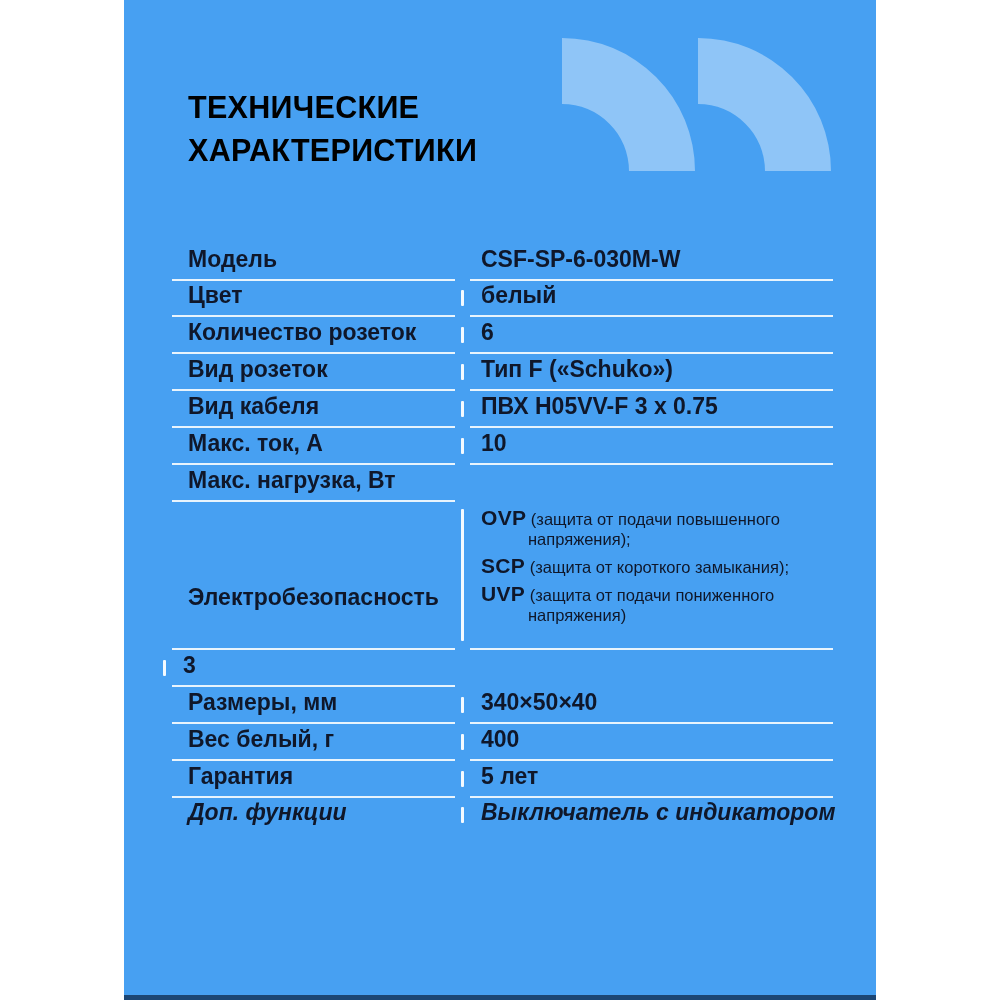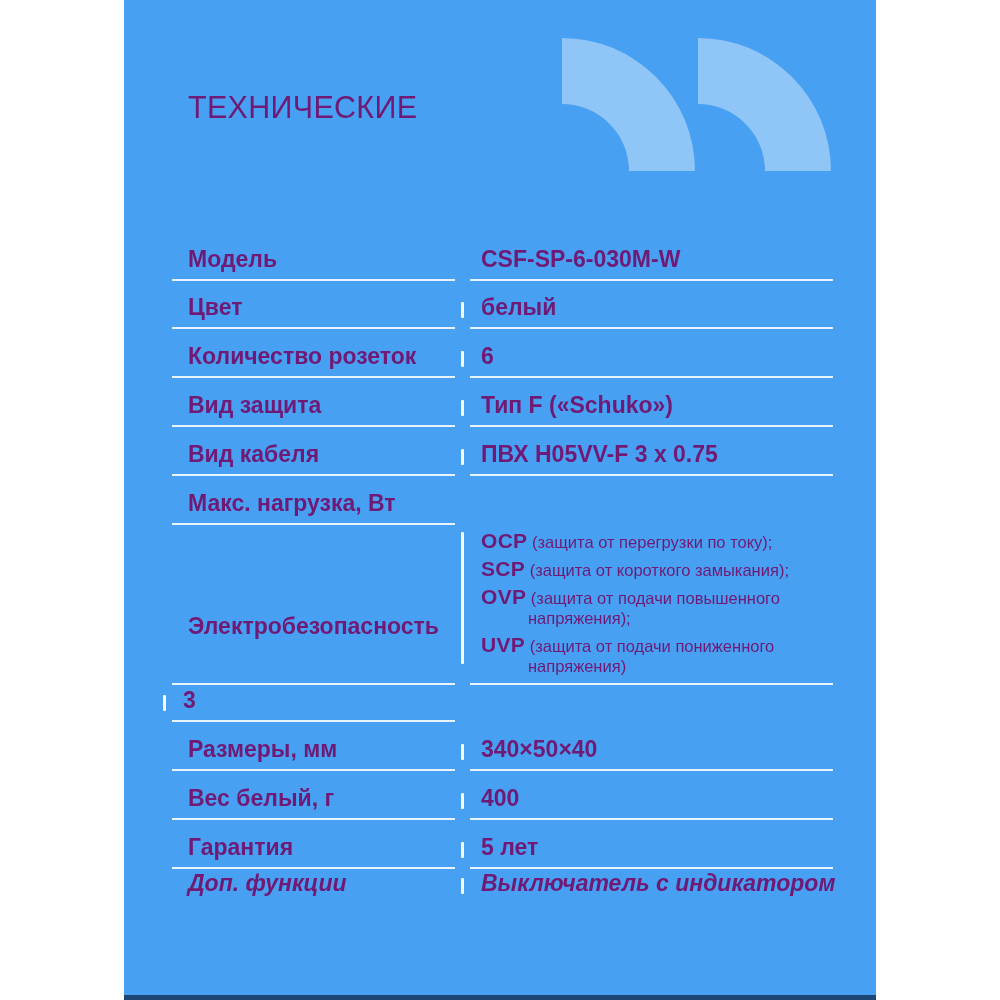--- a/index.html
+++ b/index.html
@@ -11,40 +11,40 @@
   }
   .canvas{
     position:absolute;left:124px;top:0;width:752px;height:1000px;
     background:var(--canvas-bg,#47a0f2);
   }
   .shape{position:absolute;top:37px;}
   .shape.s1{left:438px;}
   .shape.s2{left:574px;}
   .title{
     position:absolute;left:64px;top:86px;
-    color:#701a75;font-size:30.5px;line-height:43px;font-weight:400;
+    color:#000000;font-size:30.5px;line-height:43px;font-weight:700;
     letter-spacing:.3px;white-space:nowrap;
   }
   .spec-table{
     position:absolute;left:48px;top:246px;width:661px;
-    color:#701a75;font-size:23px;
+    color:#0f172a;font-size:23px;
   }
   .row{
     display:grid;grid-template-columns:283px 363px;column-gap:15px;
     box-sizing:border-box;
   }
   .row .cell{
     box-sizing:border-box;display:flex;align-items:flex-end;
     border-bottom:2px solid var(--divider,#e8f4fd);
     overflow:visible;white-space:nowrap;
   }
   .row.last .cell{border-bottom:none;font-style:italic;}
   .row .lab{padding:0 0 6px 16px;font-weight:700;}
   .row .val{padding:0 0 6px 11px;position:relative;font-weight:700;}
-  .row{height:49px;}
+  .row{height:37px;}
   .row.first,.row.last{height:34px;}
   .row.big{height:148px;}
   .row.big .lab{align-items:center;padding-bottom:0;margin-top:44px;}
   .row.big .val{display:block;padding:6px 0 0 11px;white-space:normal;}
   .tick{
     position:absolute;left:-9px;bottom:9px;width:2.5px;height:16px;
     background:#f4faff;border-radius:1px;
   }
   .tick.tall{top:7px;bottom:auto;height:132px;}
   .prot{
@@ -64,53 +64,57 @@
 
   <svg class="shape s1" width="133" height="135" viewBox="0 0 135 135">
     <path class="decor-fill" d="M0,0 A135,135 0 0 1 135,135 L68,135 A68,68 0 0 0 0,67 Z" fill="#8fc5f7"></path>
   </svg>
   <svg class="shape s2" width="133" height="135" viewBox="0 0 135 135">
     <path class="decor-fill" d="M0,0 A135,135 0 0 1 135,135 L68,135 A68,68 0 0 0 0,67 Z" fill="#8fc5f7"></path>
   </svg>
 
   <div class="title">
     <div>ТЕХНИЧЕСКИЕ</div>
+    <div>ХАРАКТЕРИСТИКИ</div>
   </div>
 
   <div class="spec-table" id="spec-table">
       <div class="row first">
         <div class="cell lab">Модель</div>
         <div class="cell val">CSF-SP-6-030M-W</div>
       </div>
       <div class="row">
         <div class="cell lab">Цвет</div>
         <div class="cell val"><span class="tick"></span>белый</div>
       </div>
       <div class="row">
         <div class="cell lab">Количество розеток</div>
         <div class="cell val"><span class="tick"></span>6</div>
       </div>
       <div class="row">
-        <div class="cell lab">Вид защита</div>
+        <div class="cell lab">Вид розеток</div>
         <div class="cell val"><span class="tick"></span>Тип F («Schuko»)</div>
       </div>
       <div class="row">
         <div class="cell lab">Вид кабеля</div>
         <div class="cell val"><span class="tick"></span>ПВХ H05VV-F 3 x 0.75</div>
+      </div>
+      <div class="row">
+        <div class="cell lab">Макс. ток, А</div>
+        <div class="cell val"><span class="tick"></span>10</div>
       </div>
       <div class="row">
         <div class="cell lab">Макс. нагрузка, Вт</div>
       </div>
       <div class="row big">
         <div class="cell lab">Электробезопасность</div>
         <div class="cell val">
           <span class="tick tall"></span>
-          <div class="prot"><span class="code">OCP</span> (защита от перегрузки по току);</div>
+          <div class="prot"><span class="code">OVP</span> (защита от подачи повышенного напряжения);</div>
           <div class="prot"><span class="code">SCP</span> (защита от короткого замыкания);</div>
-          <div class="prot"><span class="code">OVP</span> (защита от подачи повышенного напряжения);</div>
           <div class="prot"><span class="code">UVP</span> (защита от подачи пониженного напряжения)</div>
         </div>
       </div>
       <div class="row">
         <div class="cell val"><span class="tick"></span>3</div>
       </div>
       <div class="row">
         <div class="cell lab">Размеры, мм</div>
         <div class="cell val"><span class="tick"></span>340×50×40</div>
       </div>

